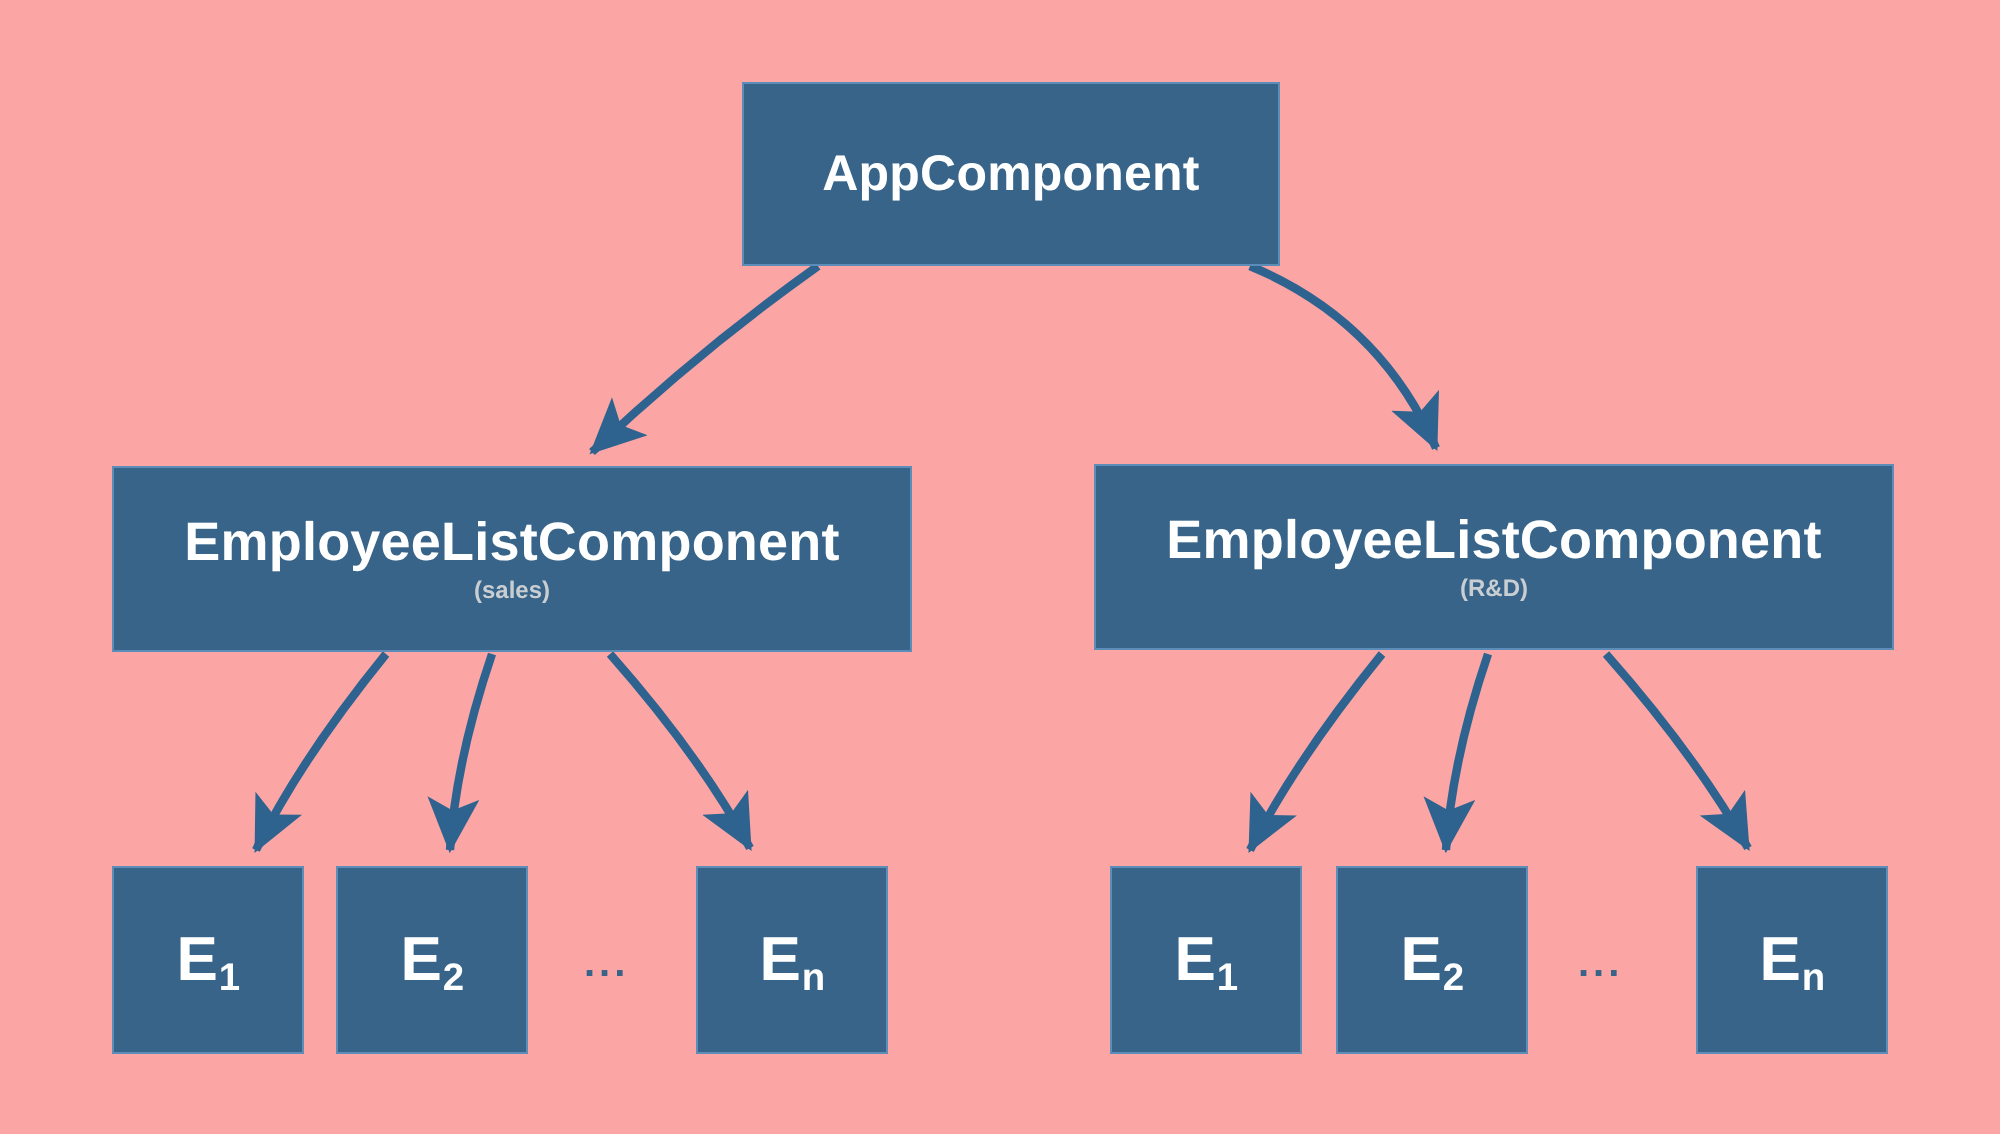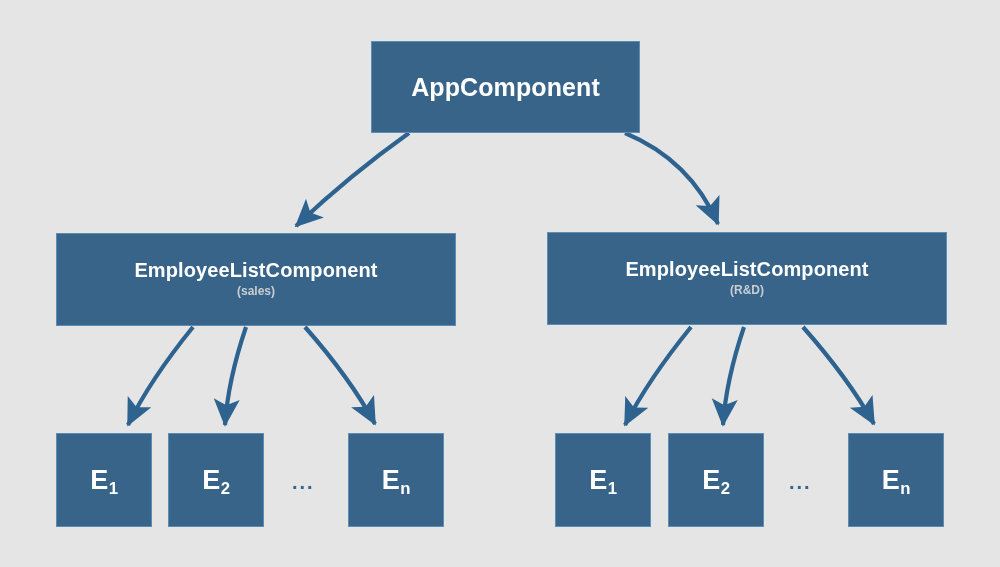--- a/index.html
+++ b/index.html
@@ -4,21 +4,21 @@
 <style>
   html, body {
     margin: 0;
     padding: 0;
     background: #ffffff;
   }
   #canvas {
     position: relative;
     width: 1000px;
     height: 567px;
-    background: #e5e5e5;
+    background: #fca5a5;
     overflow: hidden;
     font-family: "Liberation Sans", sans-serif;
   }
   #arrow-layer {
     position: absolute;
     left: 0;
     top: 0;
     width: 1000px;
     height: 567px;
     pointer-events: none;
@@ -52,30 +52,30 @@
     top: 41px;
     width: 269px;
     height: 92px;
   }
   #node-app .node-title { font-size: 25px; }
 
   
   .node-mid { width: 400px; height: 93px; }
   #node-list-sales { left: 56px; top: 233px; }
   #node-list-rnd   { left: 547px; top: 232px; }
-  .node-mid .node-title { font-size: 20px; }
+  .node-mid .node-title { font-size: 27px; }
   .node-mid .node-sub   { font-size: 12px; }
 
   
   .node-leaf {
     width: 96px;
     height: 94px;
   }
   .node-leaf .node-title {
-    font-size: 27px;
+    font-size: 31px;
   }
   .node-title sub {
     font-size: 0.62em;
     font-weight: bold;
     vertical-align: baseline;
     position: relative;
     top: 0.28em;
     left: 0.02em;
   }
   .ellipsis {

